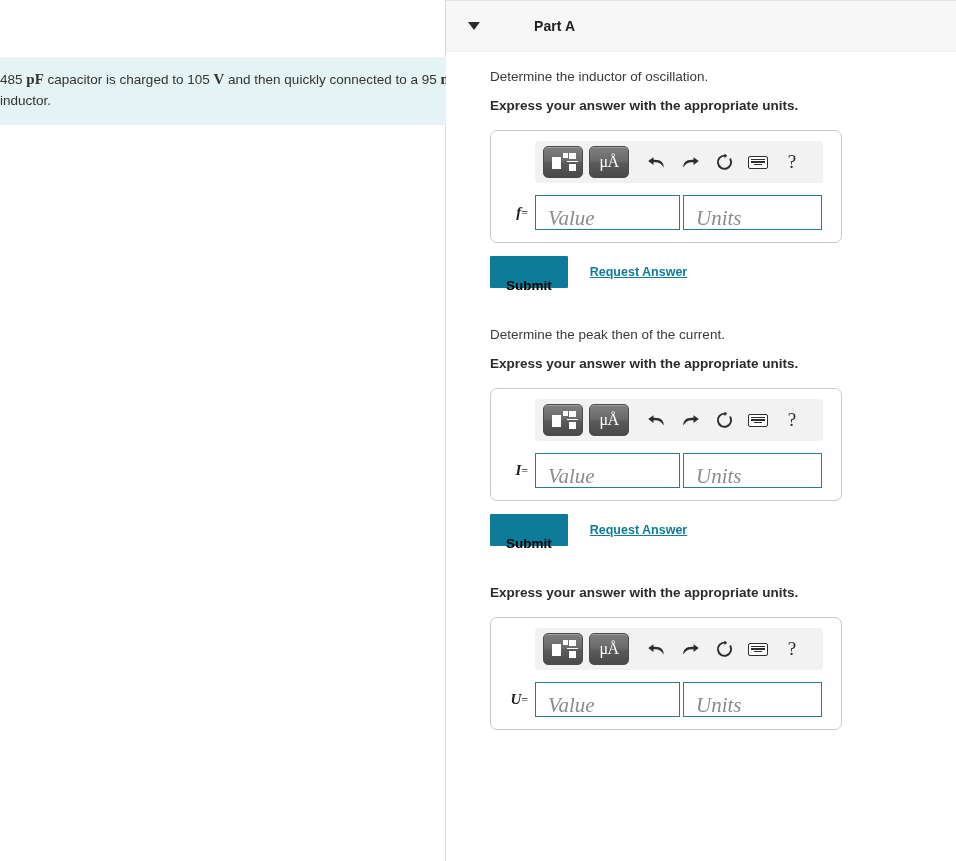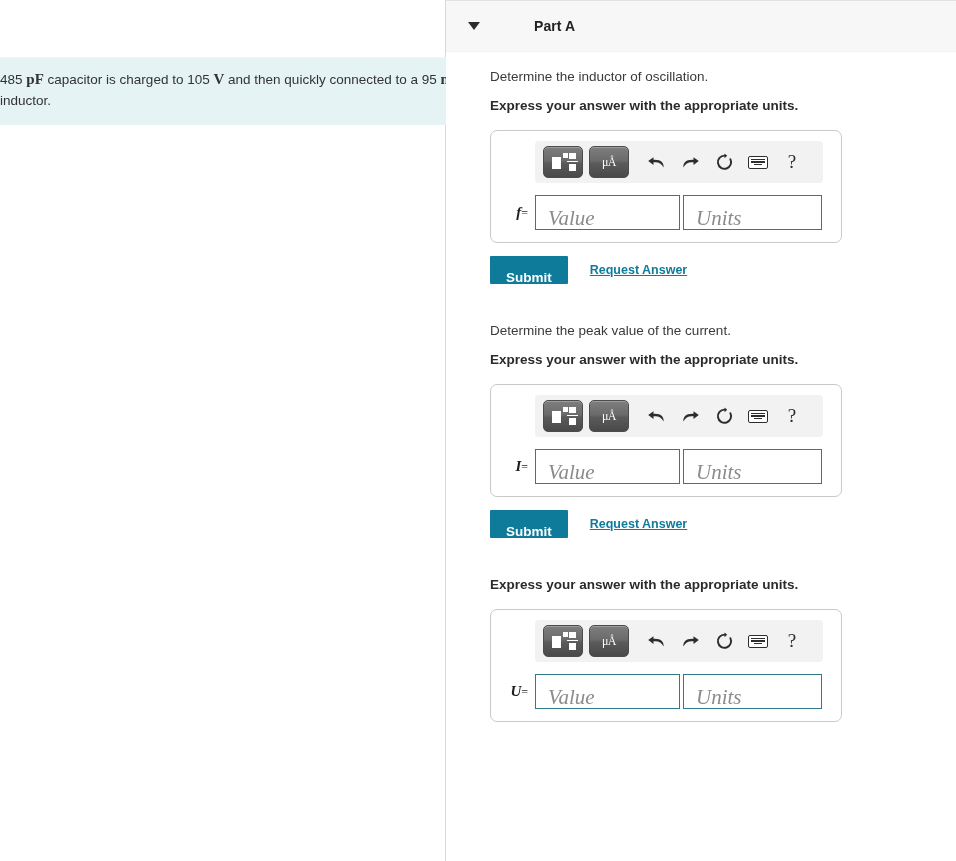--- a/index.html
+++ b/index.html
@@ -165,21 +165,21 @@
   }
   .tmpl-big   { left: 0;  top: 4px;  width: 9px;  height: 12px; }
   .tmpl-small { left: 11px; top: 0;  width: 5px;  height: 5px; }
   .tmpl-num   { left: 17px; top: 0;  width: 7px;  height: 6px; }
   .tmpl-bar   { left: 15px; top: 8px;  width: 11px; height: 1.5px; }
   .tmpl-den   { left: 17px; top: 11px; width: 7px;  height: 7px; }
 
   .mu-icon {
     color: #ffffff;
     font-family: "Liberation Serif", serif;
-    font-size: 12px;
+    font-size: 16px;
     line-height: 1;
     letter-spacing: -0.5px;
     text-align: right;
   }
 
   .tb-ico {
     width: 30px;
     height: 28px;
     display: flex;
     align-items: center;
@@ -264,27 +264,27 @@
   }
 
   
   .actions {
     display: flex;
     align-items: center;
     margin-top: 13px;
   }
   .submit-btn {
     background: #0f7b9b;
-    color: #ffffff;
+    color: #000000;
     border: none;
     font-family: "Liberation Sans", sans-serif;
     font-size: 13.5px;
     font-weight: bold;
-    padding: 8px 16px;
-    height: 28px;
+    padding: 16px 16px;
+    height: 21px;
     line-height: 28px;
     cursor: pointer;
     border-radius: 1px;
   }
   .request-link {
     color: #0f7b9b;
     font-size: 12.5px;
     font-weight: bold;
     text-decoration: underline;
     margin-left: 22px;
@@ -377,21 +377,21 @@
       </div>
 
       <div class="actions">
         <button class="submit-btn">Submit</button>
         <a class="request-link">Request Answer</a>
       </div>
       <div class="spacer-a"></div>
     </div>
 
     <div class="part-body">
-      <p class="question-text">Determine the peak value of the current.</p>
+      <p class="question-text">Determine the peak then of the current.</p>
       <p class="instruction-text">Express your answer with the appropriate units.</p>
 
       <div class="answer-box">
         <div class="mini-toolbar">
           <div class="tb-btn">
             <span class="tmpl-icon">
               <i class="tmpl-big"></i>
                 <i class="tmpl-small"></i>
                 <i class="tmpl-num"></i>
                 <i class="tmpl-bar"></i>

